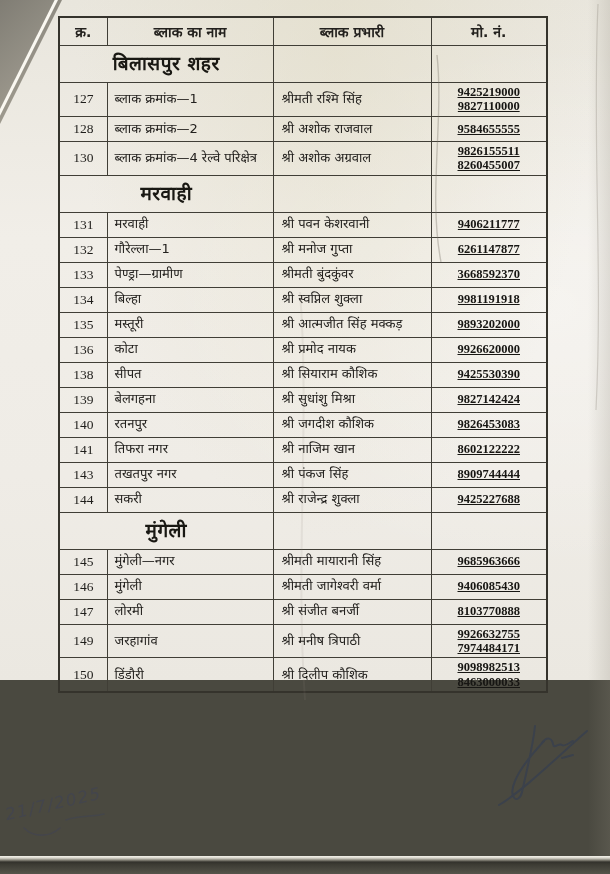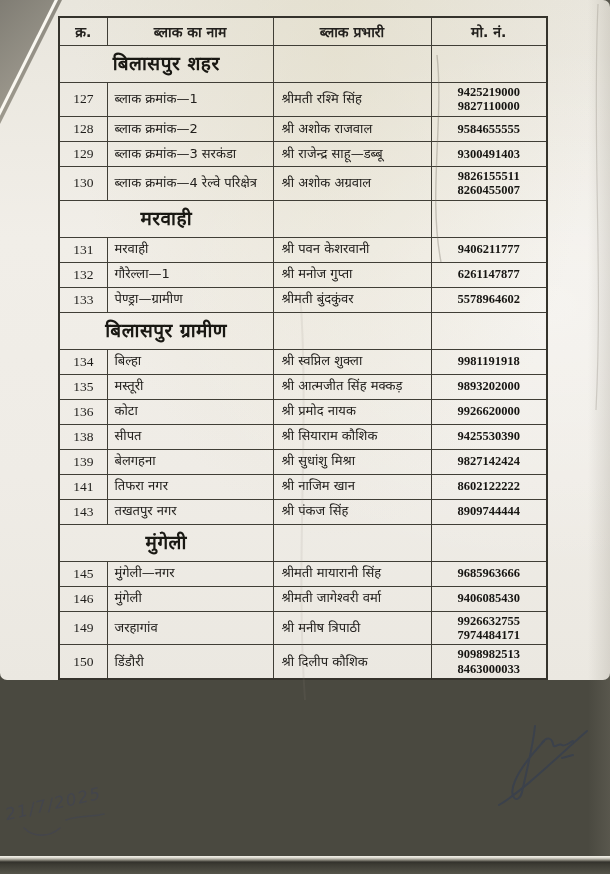--- a/index.html
+++ b/index.html
@@ -7,21 +7,20 @@
   body { font-family:"DejaVu Sans", sans-serif; background:#4a4940; overflow:hidden; }
 
   .scene { position:relative; width:610px; height:874px; overflow:hidden; }
 
   .paper {
     position:absolute; left:0; top:0; width:610px; height:680px;
     background:
       radial-gradient(ellipse at 55% 6%, rgba(223,217,192,0.45), rgba(0,0,0,0) 55%),
       radial-gradient(ellipse at 90% 45%, rgba(255,255,255,0.35), rgba(0,0,0,0) 50%),
       linear-gradient(180deg, #e9e6dd 0%, #f1eee8 35%, #efece6 70%, #ebe8e1 100%);
-    border-radius: 7px;
   }
   .right-shade { position:absolute; right:0; top:0; width:22px; height:860px;
     background:linear-gradient(90deg, rgba(0,0,0,0) 0%, rgba(140,135,122,0.22) 100%); }
 
   
   .corner-under { position:absolute; left:0; top:0; width:70px; height:132px;
     clip-path:polygon(0 0, 62px 0, 0 124px);
     background:linear-gradient(135deg, #807d74 0%, #9b978c 55%, #aaa69b 100%); }
   .corner-edge { position:absolute; left:58px; top:0; width:132px; height:3px;
     background:#faf8f1; transform-origin:0 0; transform:rotate(116.6deg); }
@@ -39,21 +38,21 @@
     color:#23211e;
   }
   table.doc td, table.doc th { border:1.6px solid #403e36; vertical-align:middle; }
   th { font-size:14px; font-weight:bold; text-align:center; padding:4px 2px;
        font-family:"DejaVu Sans", sans-serif; }
   td.num { font-family:"Liberation Serif", serif; font-size:13.5px; text-align:center;
            padding:3px 2px; color:#1e1d1a; }
   td.blk { font-size:13px; text-align:left; padding:3px 7px; line-height:1.25; }
   td.inc { font-size:13px; text-align:left; padding:0 8px; line-height:1.25; }
   td.mob { font-family:"Liberation Serif", serif; font-size:12.5px; font-weight:600;
-           text-align:center; padding:2px 2px; line-height:1.15; color:#171613; }
+           text-align:center; padding:2px 2px; line-height:1.15; color:#171613;text-decoration:underline; }
   tr.section-row td.section-title {
     font-size:19px; font-weight:bold; text-align:center; padding:4px 0 6px 0;
     letter-spacing:0.5px; color:#191813;
   }
   tr.section-row td.sec-empty { background:transparent; }
   tr.data-row { height:25px; }
   tr.section-row { height:33px;margin-top:28px; }
 
   
   .hw-date {
@@ -107,28 +106,20 @@
           </tr>
           <tr class="data-row">
             <td class="num">128</td>
             <td class="blk">ब्लाक क्रमांक—2</td>
             <td class="inc">श्री अशोक राजवाल</td>
             <td class="mob">
               <div>9584655555</div>
             </td>
           </tr>
           <tr class="data-row">
-            <td class="num">129</td>
-            <td class="blk">ब्लाक क्रमांक—3 सरकंडा</td>
-            <td class="inc">श्री राजेन्द्र साहू—डब्बू</td>
-            <td class="mob">
-              <div>9300491403</div>
-            </td>
-          </tr>
-          <tr class="data-row">
             <td class="num">130</td>
             <td class="blk">ब्लाक क्रमांक—4 रेल्वे परिक्षेत्र</td>
             <td class="inc">श्री अशोक अग्रवाल</td>
             <td class="mob">
               <div>9826155511</div>
               <div>8260455007</div>
             </td>
           </tr>
           <tr class="section-row">
             <td colspan="2" class="section-title">मरवाही</td>
@@ -149,27 +140,22 @@
             <td class="inc">श्री मनोज गुप्ता</td>
             <td class="mob">
               <div>6261147877</div>
             </td>
           </tr>
           <tr class="data-row">
             <td class="num">133</td>
             <td class="blk">पेण्ड्रा—ग्रामीण</td>
             <td class="inc">श्रीमती बुंदकुंवर</td>
             <td class="mob">
-              <div>5578964602</div>
-            </td>
-          </tr>
-          <tr class="section-row">
-            <td colspan="2" class="section-title">बिलासपुर ग्रामीण</td>
-            <td class="sec-empty"></td>
-            <td class="sec-empty"></td>
+              <div>3668592370</div>
+            </td>
           </tr>
           <tr class="data-row">
             <td class="num">134</td>
             <td class="blk">बिल्हा</td>
             <td class="inc">श्री स्वप्निल शुक्ला</td>
             <td class="mob">
               <div>9981191918</div>
             </td>
           </tr>
           <tr class="data-row">
@@ -198,54 +184,78 @@
           </tr>
           <tr class="data-row">
             <td class="num">139</td>
             <td class="blk">बेलगहना</td>
             <td class="inc">श्री सुधांशु मिश्रा</td>
             <td class="mob">
               <div>9827142424</div>
             </td>
           </tr>
           <tr class="data-row">
+            <td class="num">140</td>
+            <td class="blk">रतनपुर</td>
+            <td class="inc">श्री जगदीश कौशिक</td>
+            <td class="mob">
+              <div>9826453083</div>
+            </td>
+          </tr>
+          <tr class="data-row">
             <td class="num">141</td>
             <td class="blk">तिफरा नगर</td>
             <td class="inc">श्री नाजिम खान</td>
             <td class="mob">
               <div>8602122222</div>
             </td>
           </tr>
           <tr class="data-row">
             <td class="num">143</td>
             <td class="blk">तखतपुर नगर</td>
             <td class="inc">श्री पंकज सिंह</td>
             <td class="mob">
               <div>8909744444</div>
             </td>
           </tr>
+          <tr class="data-row">
+            <td class="num">144</td>
+            <td class="blk">सकरी</td>
+            <td class="inc">श्री राजेन्द्र शुक्ला</td>
+            <td class="mob">
+              <div>9425227688</div>
+            </td>
+          </tr>
           <tr class="section-row">
             <td colspan="2" class="section-title">मुंगेली</td>
             <td class="sec-empty"></td>
             <td class="sec-empty"></td>
           </tr>
           <tr class="data-row">
             <td class="num">145</td>
             <td class="blk">मुंगेली—नगर</td>
             <td class="inc">श्रीमती मायारानी सिंह</td>
             <td class="mob">
               <div>9685963666</div>
             </td>
           </tr>
           <tr class="data-row">
             <td class="num">146</td>
             <td class="blk">मुंगेली</td>
             <td class="inc">श्रीमती जागेश्वरी वर्मा</td>
             <td class="mob">
               <div>9406085430</div>
+            </td>
+          </tr>
+          <tr class="data-row">
+            <td class="num">147</td>
+            <td class="blk">लोरमी</td>
+            <td class="inc">श्री संजीत बनर्जी</td>
+            <td class="mob">
+              <div>8103770888</div>
             </td>
           </tr>
           <tr class="data-row">
             <td class="num">149</td>
             <td class="blk">जरहागांव</td>
             <td class="inc">श्री मनीष त्रिपाठी</td>
             <td class="mob">
               <div>9926632755</div>
               <div>7974484171</div>
             </td>

